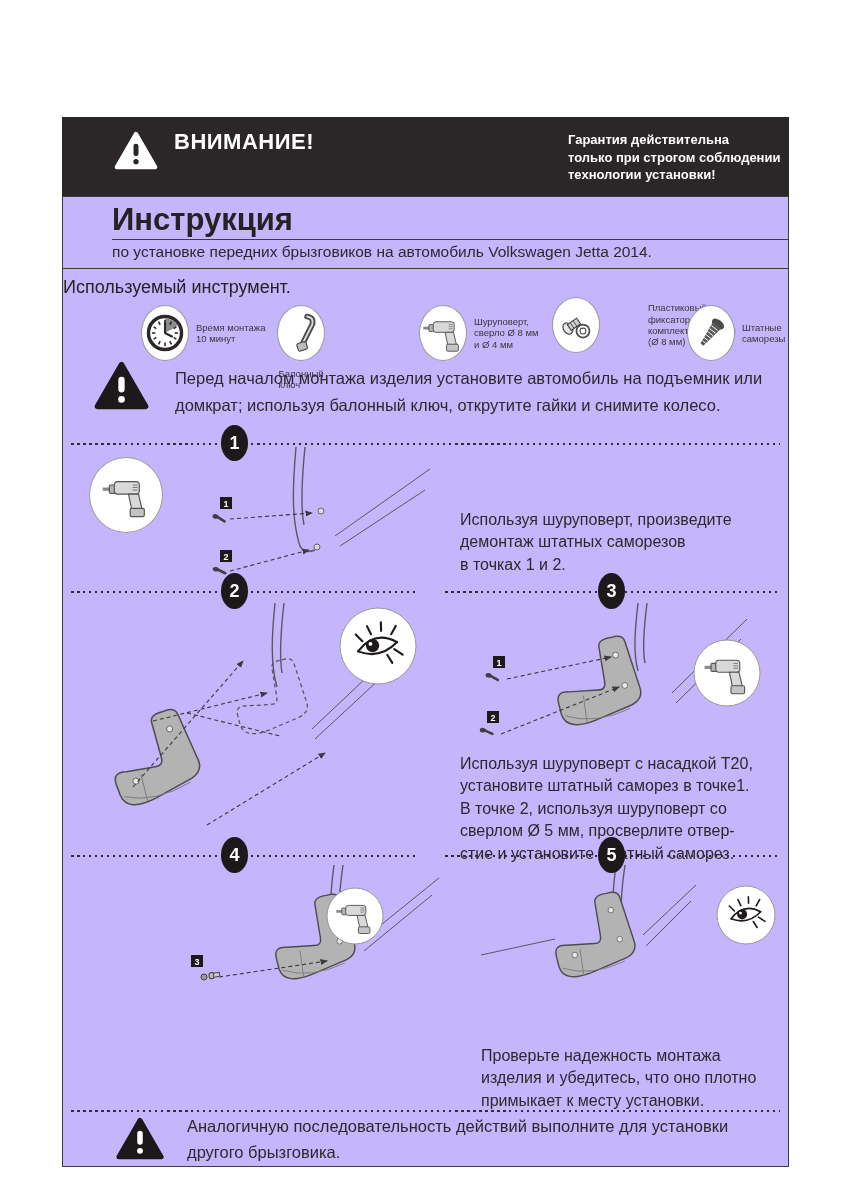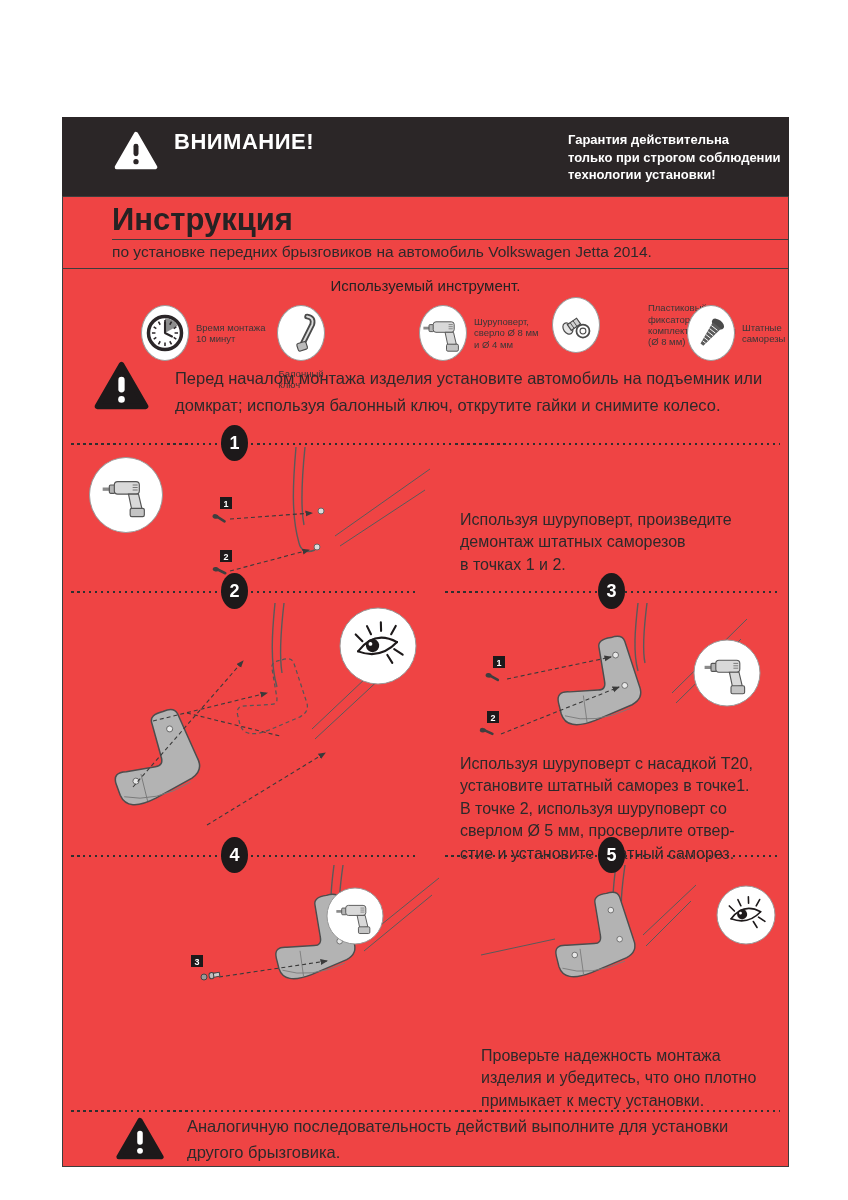--- a/index.html
+++ b/index.html
@@ -6,26 +6,26 @@
   body{font-family:"Liberation Sans","DejaVu Sans",sans-serif;color:#2d292a;}
   .page{position:relative;width:848px;height:1200px;background:#fff;overflow:hidden;}
   .pre{white-space:pre-line;}
   
   .black-bar{position:absolute;left:62px;top:117px;width:727px;height:93px;background:#2b2627;}
   .bar-tri{position:absolute;left:52px;top:14px;width:44px;height:40px;}
   .bar-title{position:absolute;left:112px;top:12px;font-size:22px;font-weight:bold;color:#fff;letter-spacing:.5px;}
   .bar-note{position:absolute;left:112px;top:41px;font-size:9.5px;line-height:1.32;color:#e9e9e9;font-weight:bold;}
   .bar-warranty{position:absolute;left:506px;top:14px;font-size:13px;line-height:1.35;color:#fff;font-weight:bold;}
   
-  .main-box{position:absolute;left:62px;top:196px;width:725px;height:969px;background:#ef4444;border:1px solid #3d3d3d;}
+  .main-box{position:absolute;left:62px;top:196px;width:725px;height:969px;background:#c4b5fd;border:1px solid #3d3d3d;}
   .title-underline{position:absolute;left:49px;right:0;top:42px;height:1px;background:#3d3d3d;}
   .doc-title{position:absolute;left:49px;top:5px;font-size:31px;font-weight:bold;color:#262223;}
   .doc-subtitle{position:absolute;left:49px;top:46px;font-size:15.5px;color:#2d292a;}
   .section-divider{position:absolute;left:0;top:71px;width:100%;height:1px;background:#3d3d3d;}
-  .tools-heading{position:absolute;left:0;top:80px;width:100%;text-align:center;font-size:15px;color:#262223;}
+  .tools-heading{position:absolute;left:0;top:80px;width:100%;text-align:left;font-size:18px;color:#262223;}
   .tool{position:absolute;display:flex;align-items:center;gap:7px;}
   .tool-circle{width:46px;height:54px;border:1px solid #9a9a9a;border-radius:50%;display:flex;align-items:center;justify-content:center;flex:0 0 auto;background:#fff;}
   .tool-label{font-size:9.5px;line-height:1.2;color:#3a3637;}
   .warn-text{position:absolute;font-size:16.5px;line-height:1.62;color:#2d292a;}
   .dash-line{position:absolute;height:2px;background:repeating-linear-gradient(90deg,#2f2f2f 0 2.5px,transparent 2.5px 6px);}
   .step-circle{position:absolute;width:27px;height:36px;border-radius:50%;background:#1d191a;color:#fff;display:flex;align-items:center;justify-content:center;font-size:18px;font-weight:bold;z-index:2;}
   .step-text{position:absolute;font-size:16px;line-height:1.4;color:#2d292a;margin-top:24px;}
   .tool-oval{position:absolute;border:1px solid #9a9a9a;border-radius:50%;background:#fff;display:flex;align-items:center;justify-content:center;}
   svg{display:block;font-family:inherit;}
   .diagram{position:absolute;}

